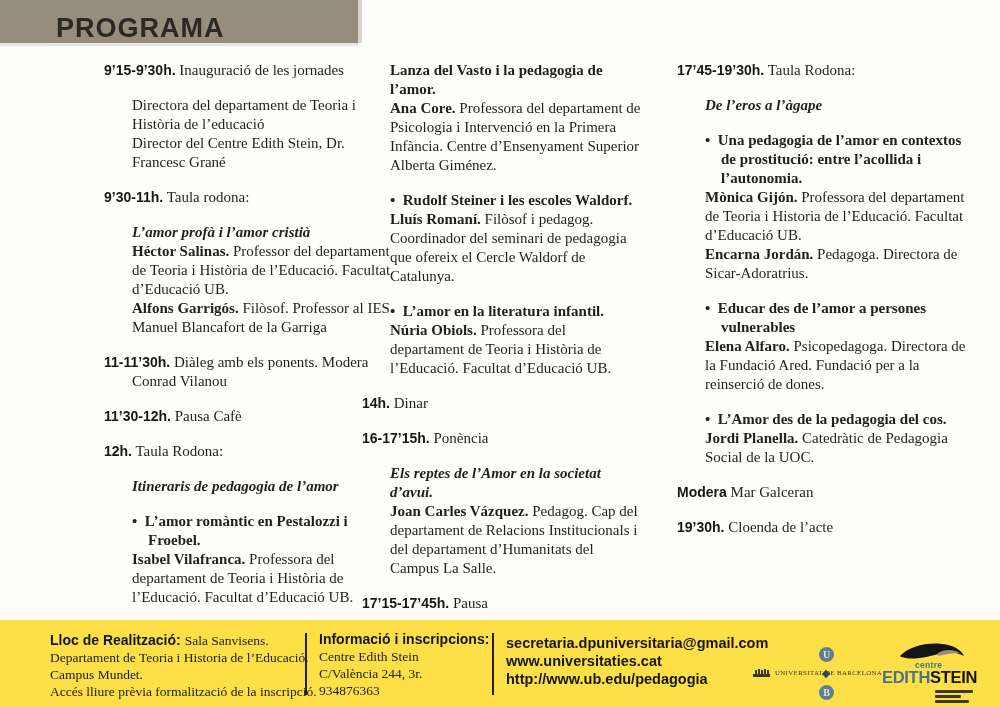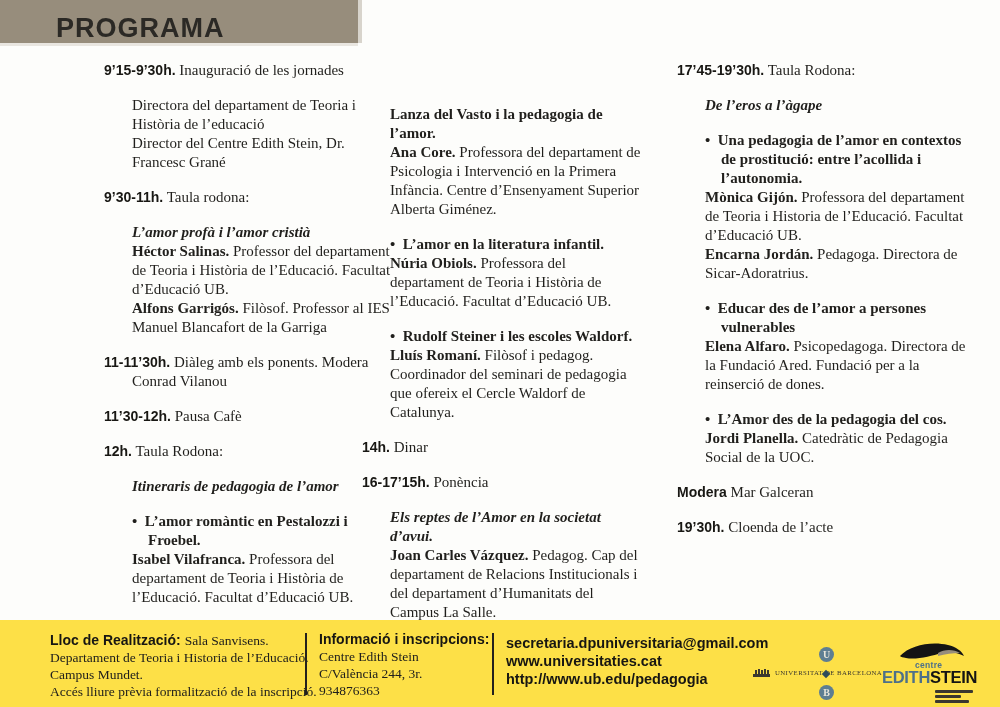--- a/index.html
+++ b/index.html
@@ -18,21 +18,21 @@
   .header-bar h1{
     margin:8px;padding:7px 0 0 48px;
     font-family:"Liberation Sans", sans-serif;
     font-weight:800;font-size:27px;line-height:1;
     letter-spacing:1px;color:#2b2925;
   }
 
   
   .col{position:absolute;top:61px;}
   .col-1{left:64px;width:287px;margin-left:40px;}
-  .col-2{left:362px;width:281px;margin-top:44px;}
+  .col-2{left:362px;width:281px;}
   .col-3{left:677px;width:293px;}
 
   .section{margin-bottom:16px;}
   .block{
     font-family:"Liberation Serif", serif;
     font-size:15px;line-height:19px;color:#201f1c;
   }
   .block.time{padding-left:28px;text-indent:-28px;}
   .block.indent{margin-left:28px;}
   .block.plain{}
@@ -150,26 +150,26 @@
       <div class="block bullet"><span class="marker">•&nbsp; </span><span class="seg b">L’amor romàntic en Pestalozzi i Froebel.</span></div>
       <div class="block indent"><span class="seg b">Isabel Vilafranca.</span><span class="seg n"> Professora del departament de Teoria i Història de l’Educació. Facultat d’Educació UB.</span></div>
     </div>
   </div>
 <div class="col col-2">
     <div class="section">
       <div class="block indent"><span class="seg b">Lanza del Vasto i la pedagogia de l’amor.</span></div>
       <div class="block indent"><span class="seg b">Ana Core.</span><span class="seg n"> Professora del departament de Psicologia i Intervenció en la Primera Infància. Centre d’Ensenyament Superior Alberta Giménez.</span></div>
     </div>
     <div class="section">
+      <div class="block bullet"><span class="marker">•&nbsp; </span><span class="seg b">Rudolf Steiner i les escoles Waldorf.</span></div>
+      <div class="block indent"><span class="seg b">Lluís Romaní.</span><span class="seg n"> Filòsof i pedagog. Coordinador del seminari de pedagogia que ofereix el Cercle Waldorf de Catalunya.</span></div>
+    </div>
+    <div class="section">
       <div class="block bullet"><span class="marker">•&nbsp; </span><span class="seg b">L’amor en la literatura infantil.</span></div>
       <div class="block indent"><span class="seg b">Núria Obiols.</span><span class="seg n"> Professora del departament de Teoria i Història de l’Educació. Facultat d’Educació UB.</span></div>
-    </div>
-    <div class="section">
-      <div class="block bullet"><span class="marker">•&nbsp; </span><span class="seg b">Rudolf Steiner i les escoles Waldorf.</span></div>
-      <div class="block indent"><span class="seg b">Lluís Romaní.</span><span class="seg n"> Filòsof i pedagog. Coordinador del seminari de pedagogia que ofereix el Cercle Waldorf de Catalunya.</span></div>
     </div>
     <div class="section">
       <div class="block time"><span class="seg t">14h.</span><span class="seg n"> Dinar</span></div>
     </div>
     <div class="section">
       <div class="block time"><span class="seg t">16-17’15h.</span><span class="seg n"> Ponència</span></div>
     </div>
     <div class="section">
       <div class="block indent"><span class="seg bi">Els reptes de l’Amor en la societat d’avui.</span></div>
       <div class="block indent"><span class="seg b">Joan Carles Vázquez.</span><span class="seg n"> Pedagog. Cap del departament de Relacions Institucionals i del departament d’Humanitats del Campus La Salle.</span></div>

